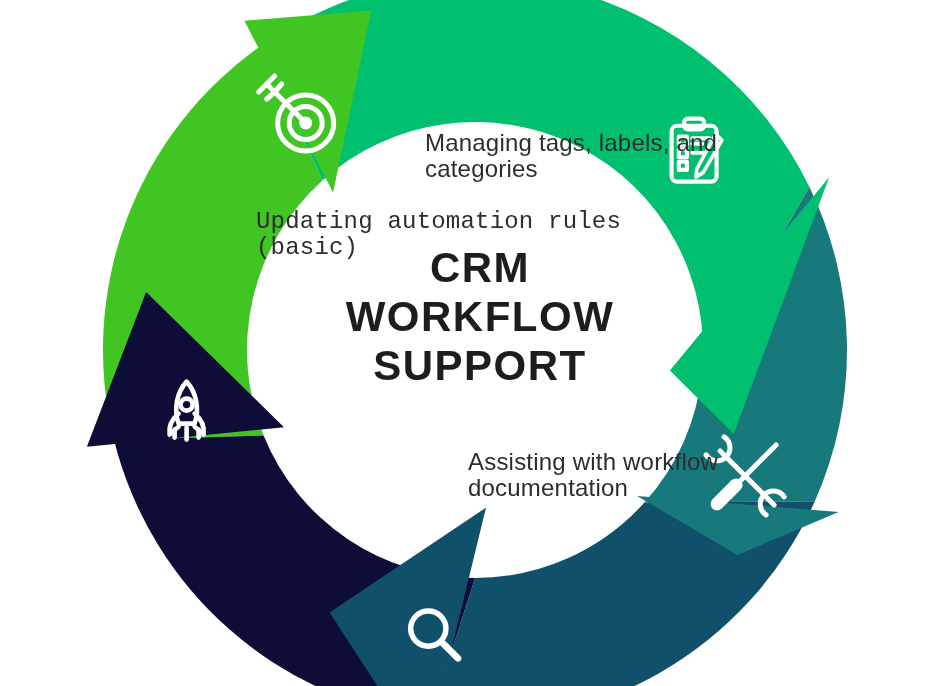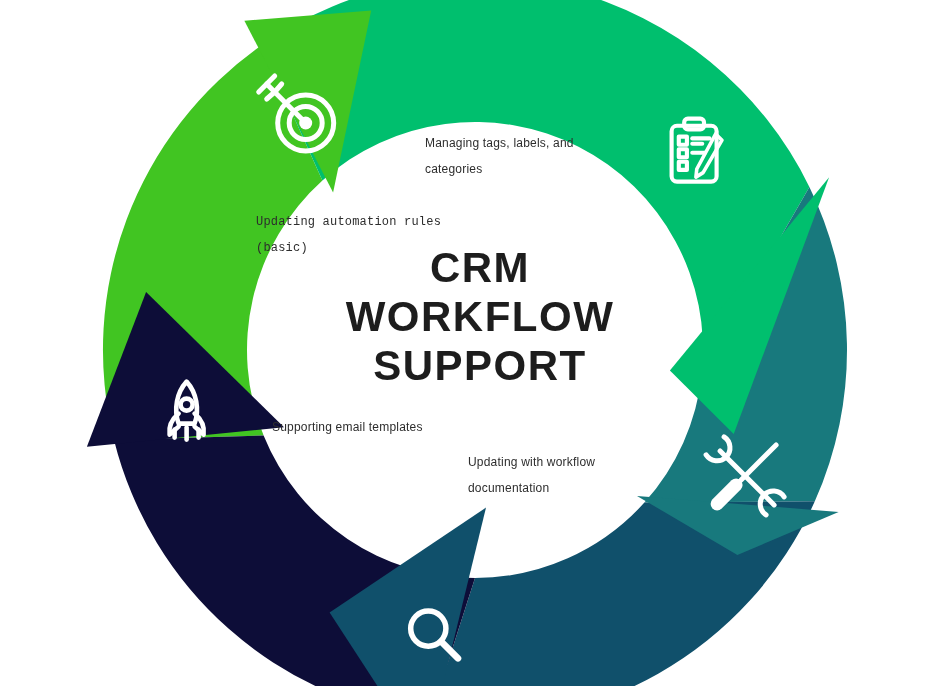--- a/index.html
+++ b/index.html
@@ -4,21 +4,21 @@
 <style>
   html,body{margin:0;padding:0}
   body{
     width:940px;height:686px;position:relative;overflow:hidden;
     background:#fff;font-family:"Liberation Sans",sans-serif;
   }
   .stage{position:absolute;inset:0;width:940px;height:686px}
   svg.cycle{position:absolute;left:0;top:0}
   .label{
     position:absolute;white-space:pre-line;
-    font-size:12px;line-height:26px;letter-spacing:.2px;color:#2d2d2d;
+    font-size:24px;line-height:26px;letter-spacing:.2px;color:#2d2d2d;
   }
   .l0{left:425px;top:130px}
   .l1{left:256px;top:209px}
   .l2{left:272px;top:414px}
   .l3{left:468px;top:449px}
   .title{
     position:absolute;left:180px;top:243px;width:600px;text-align:center;
     white-space:pre-line;font-weight:700;font-size:42px;line-height:49px;
     letter-spacing:1.5px;color:#1d1d1d;
   }
@@ -92,16 +92,15 @@
   </svg>
 
   <div class="title" style="color: rgb(29, 29, 29);">CRM
 WORKFLOW
 SUPPORT</div>
 
   <div class="label l0" style="color: rgb(45, 45, 45);">Managing tags, labels, and
 categories</div>
   <div class="label l1" style="color: rgb(45, 45, 45); font-family: Liberation Mono, monospace;">Updating automation rules
 (basic)</div>
-  <div class="label l2" style="color: rgb(45, 45, 45);">Supporting email templates</div>
-  <div class="label l3" style="color: rgb(45, 45, 45);">Updating with workflow
+  <div class="label l3" style="color: rgb(45, 45, 45);">Assisting with workflow
 documentation</div>
 </div>
 
 </body></html>

